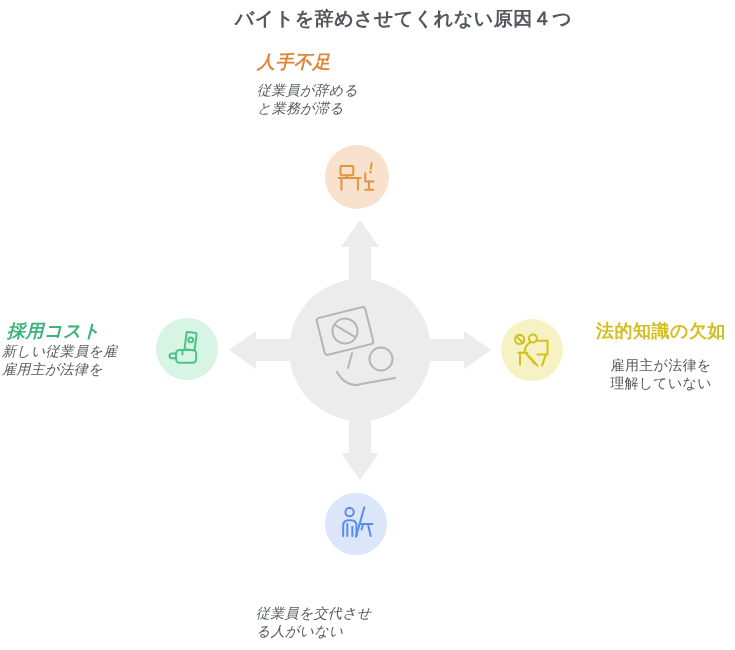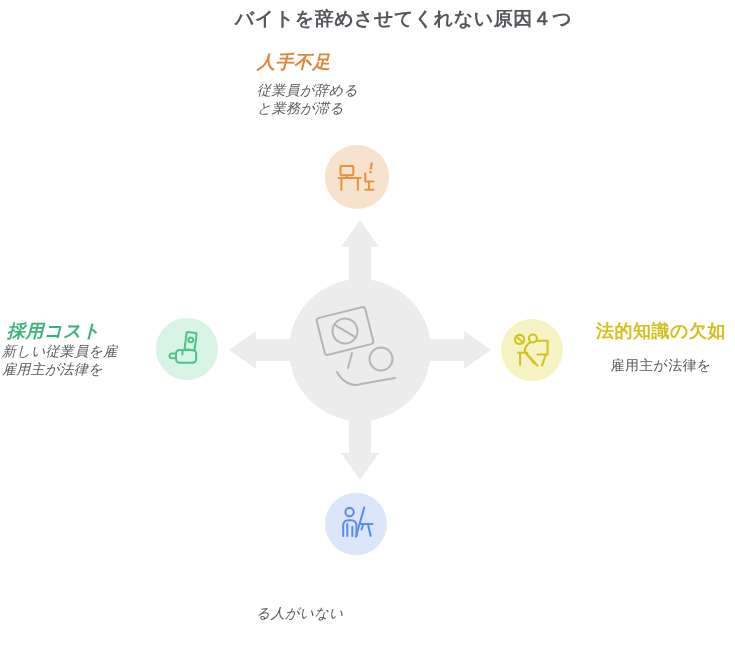--- a/index.html
+++ b/index.html
@@ -115,31 +115,33 @@
       <line x1="9" y1="27" x2="19" y2="27"></line>
       <line x1="11" y1="27" x2="11" y2="40"></line>
       <line x1="17" y1="27" x2="27" y2="39"></line>
       <line x1="21" y1="31" x2="30" y2="41"></line>
       <line x1="39" y1="29" x2="35" y2="41"></line>
     </svg>
   </div>
   <div class="abs node-label t-left" style="left: 587px; top: 319px; width: 148px; color: rgb(211, 192, 32);">法的知識の欠如</div>
   <div class="abs node-desc t-left" style="left: 587px; top: 356px; width: 148px; color: rgb(85, 88, 93);">
     <div>雇用主が法律を</div>
+    <div>理解していない</div>
   </div>
 
   <div class="abs node-circle" style="left: 325px; top: 493px; width: 62px; height: 62px; background-color: rgb(219, 230, 250);">
     <svg class="icon-svg" width="44" height="44" viewBox="0 0 48 48" style="color: rgb(91, 141, 239);">
       <circle cx="17" cy="11" r="4.6"></circle>
       <path d="M10,37 V26 q0,-6 6,-6 h2.5 q6,0 6,6 v11"></path>
       <line x1="14.5" y1="24" x2="14.5" y2="37"></line>
       <line x1="20" y1="27" x2="20" y2="37"></line>
       <line x1="33" y1="6" x2="24" y2="38"></line>
       <path d="M29,24 h13"></path>
       <line x1="37" y1="24" x2="40" y2="37"></line>
       <line x1="32" y1="24" x2="30" y2="30"></line>
     </svg>
   </div>
   <div class="abs node-desc t-center" style="left: 256px; top: 604px; width: 200px; color: rgb(85, 88, 93);">
+    <div>従業員を交代させ</div>
     <div>る人がいない</div>
   </div>
 
 </div>
 
 </body></html>

